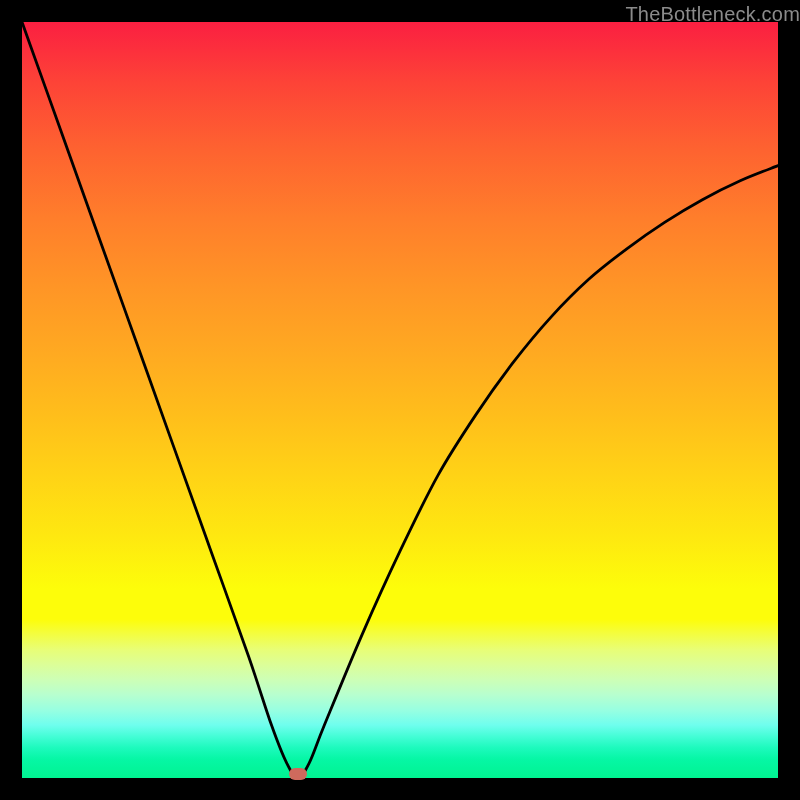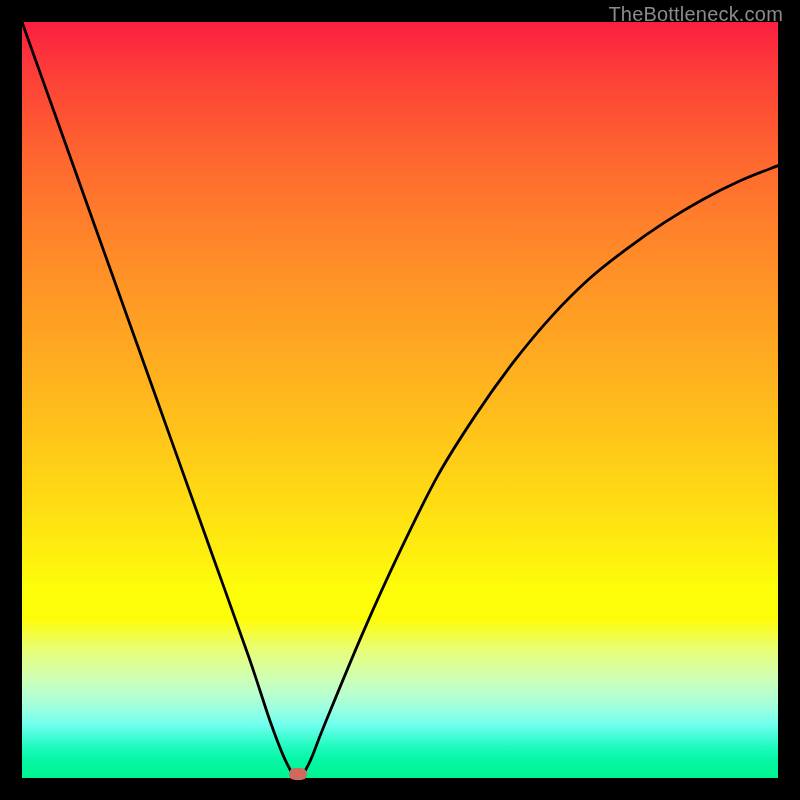--- a/index.html
+++ b/index.html
@@ -38,21 +38,21 @@
       #6ffeee 93%,
       #44fdd6 94.5%,
       #1dfabd 96%,
       #06f7a5 97.5%,
       #00f391 100%
     );
   }
   .watermark {
     position: absolute;
     top: 3px;
-    right: 17px;
+    right: 0;
     color: #8b8b8b;
     font-size: 20px;
     font-weight: 500;
     letter-spacing: 0.2px;
   }
   .curve-svg {
     position: absolute;
     left: 0;
     top: 0;
     width: 756px;

